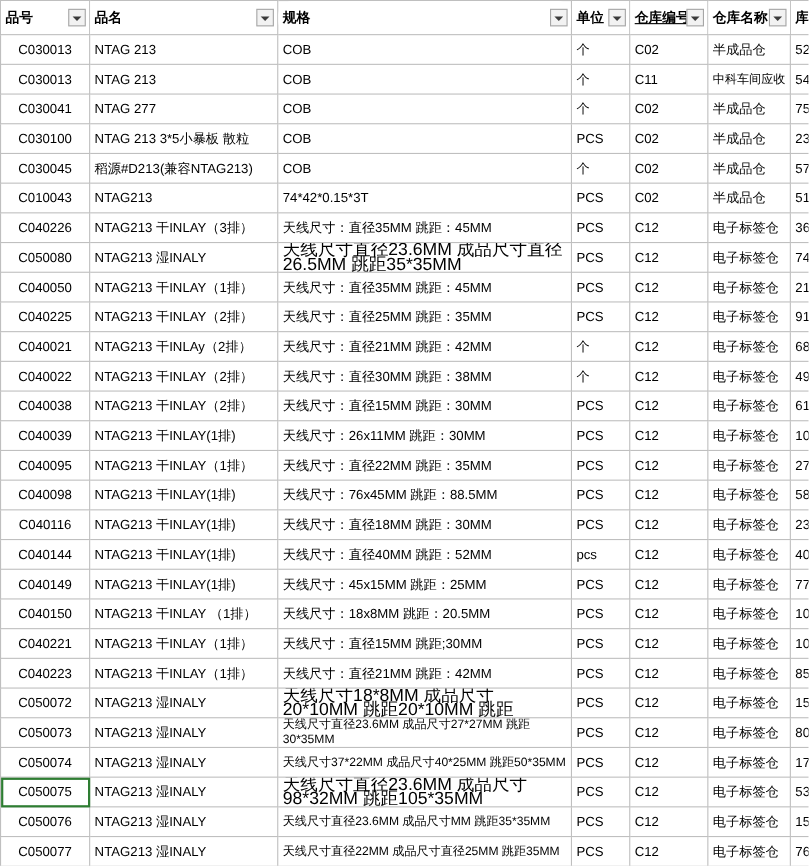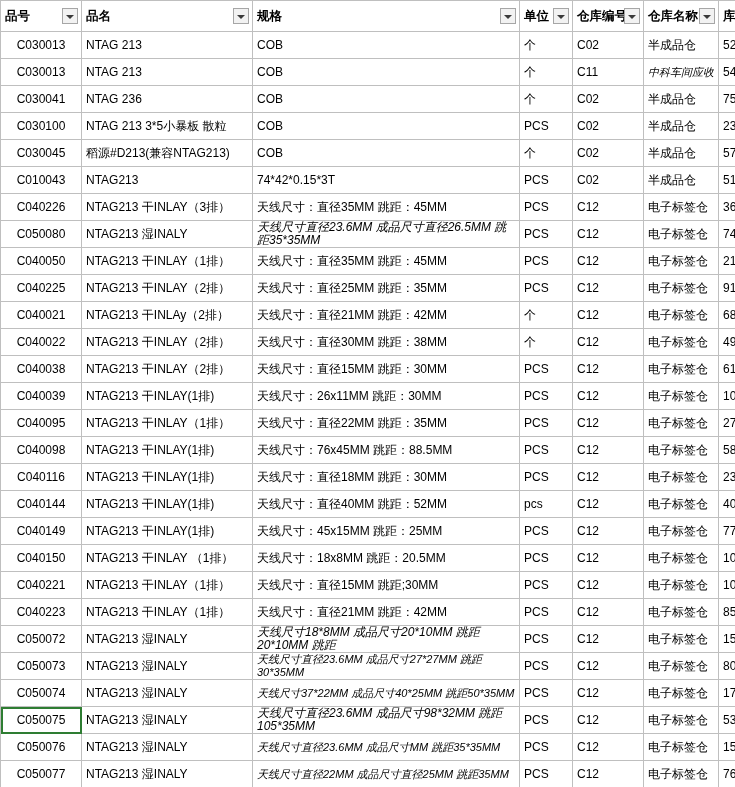--- a/index.html
+++ b/index.html
@@ -69,35 +69,34 @@
   td.c-spec { width: 258px; margin-left: 20px; }
   td.c-unit { width: 44px; }
   td.c-whnum { width: 62px; }
   td.c-whname { width: 66px; }
   td.c-qty   { width: 71px; }
 
   th.c-code { width: 72px; }
   th.c-name { width: 162px; }
   th.c-spec { width: 258px; border-radius: 13px; }
   th.c-unit { width: 44px; }
-  th.c-whnum { width: 62px; }
+  th.c-whnum { width: 62px; text-decoration: underline; }
   th.c-whname { width: 66px; }
   th.c-qty   { width: 71px; }
 
   .wrap2 {
     white-space: normal;
     line-height: 13px;
     font-size: 11px;
     display: block;
     max-height: 26px;
     overflow: hidden;
-    font-style: italic;
   }
   .small {
-    font-size: 12px;
+    font-size: 16px;
   }
   tr.selected td.c-code {
     outline: 2px solid #2e7d32;
     outline-offset: -2px;
   }
 </style>
 </head>
 <body>
 
 <table class="sheet">
@@ -161,21 +160,21 @@
         <td class="c-spec">COB</td>
         <td class="c-unit">个</td>
         <td class="c-whnum">C11</td>
         <td class="c-whname">
           <span class="wrap2">中科车间应收</span>
         </td>
         <td class="c-qty">5420</td>
       </tr>
       <tr>
         <td class="c-code">C030041</td>
-        <td class="c-name">NTAG 236</td>
+        <td class="c-name">NTAG 277</td>
         <td class="c-spec">COB</td>
         <td class="c-unit">个</td>
         <td class="c-whnum">C02</td>
         <td class="c-whname">半成品仓</td>
         <td class="c-qty">75</td>
       </tr>
       <tr>
         <td class="c-code">C030100</td>
         <td class="c-name">NTAG 213 3*5小暴板 散粒</td>
         <td class="c-spec">COB</td>

